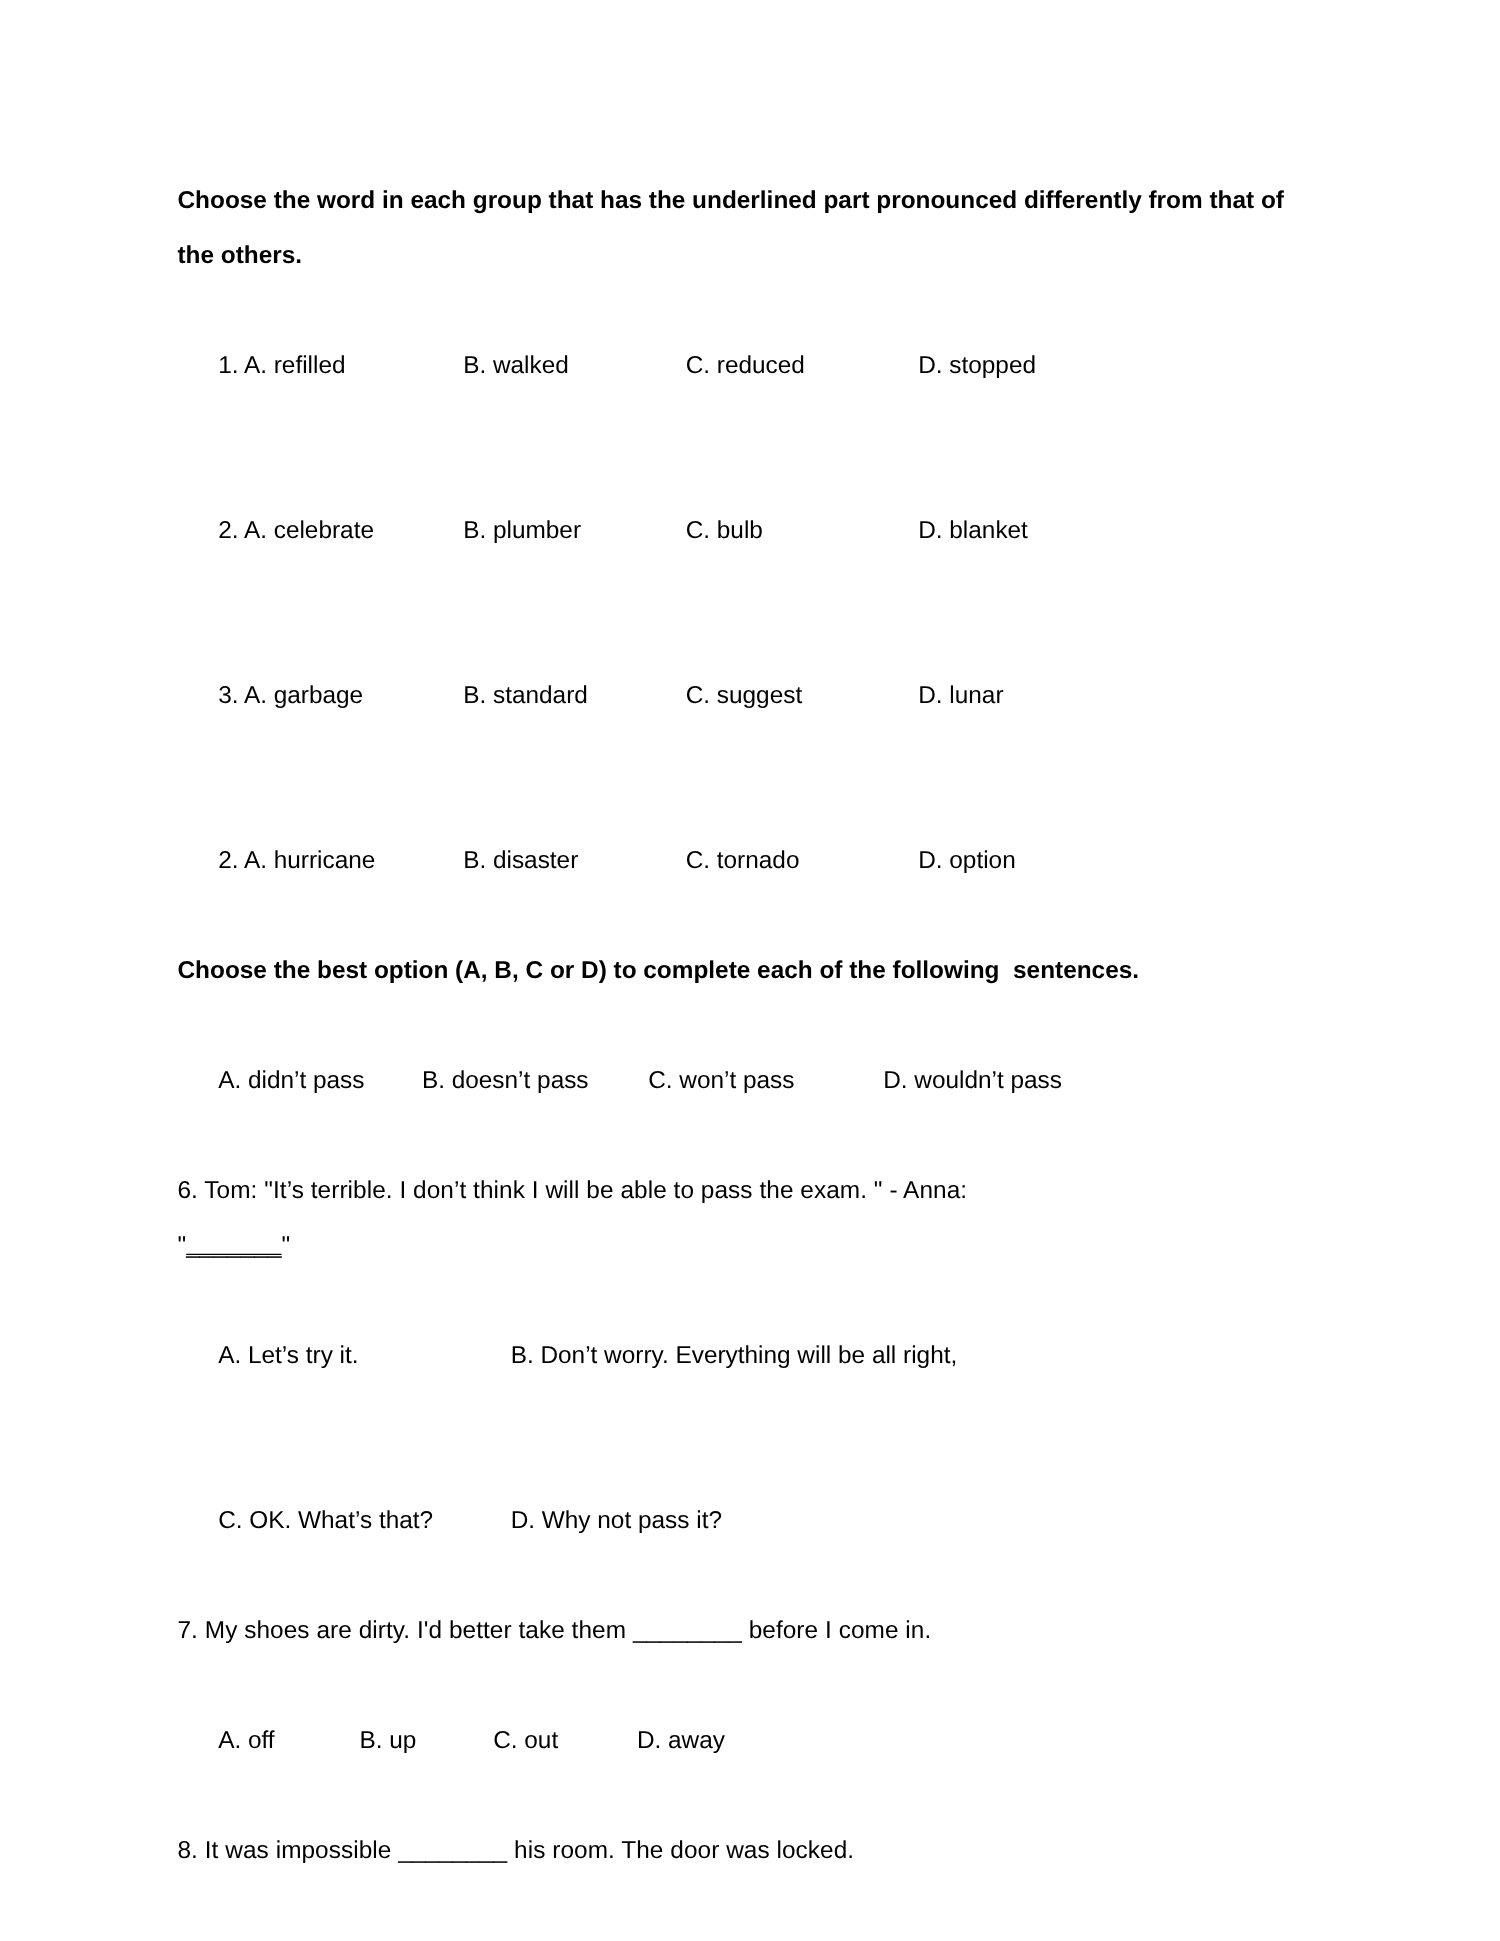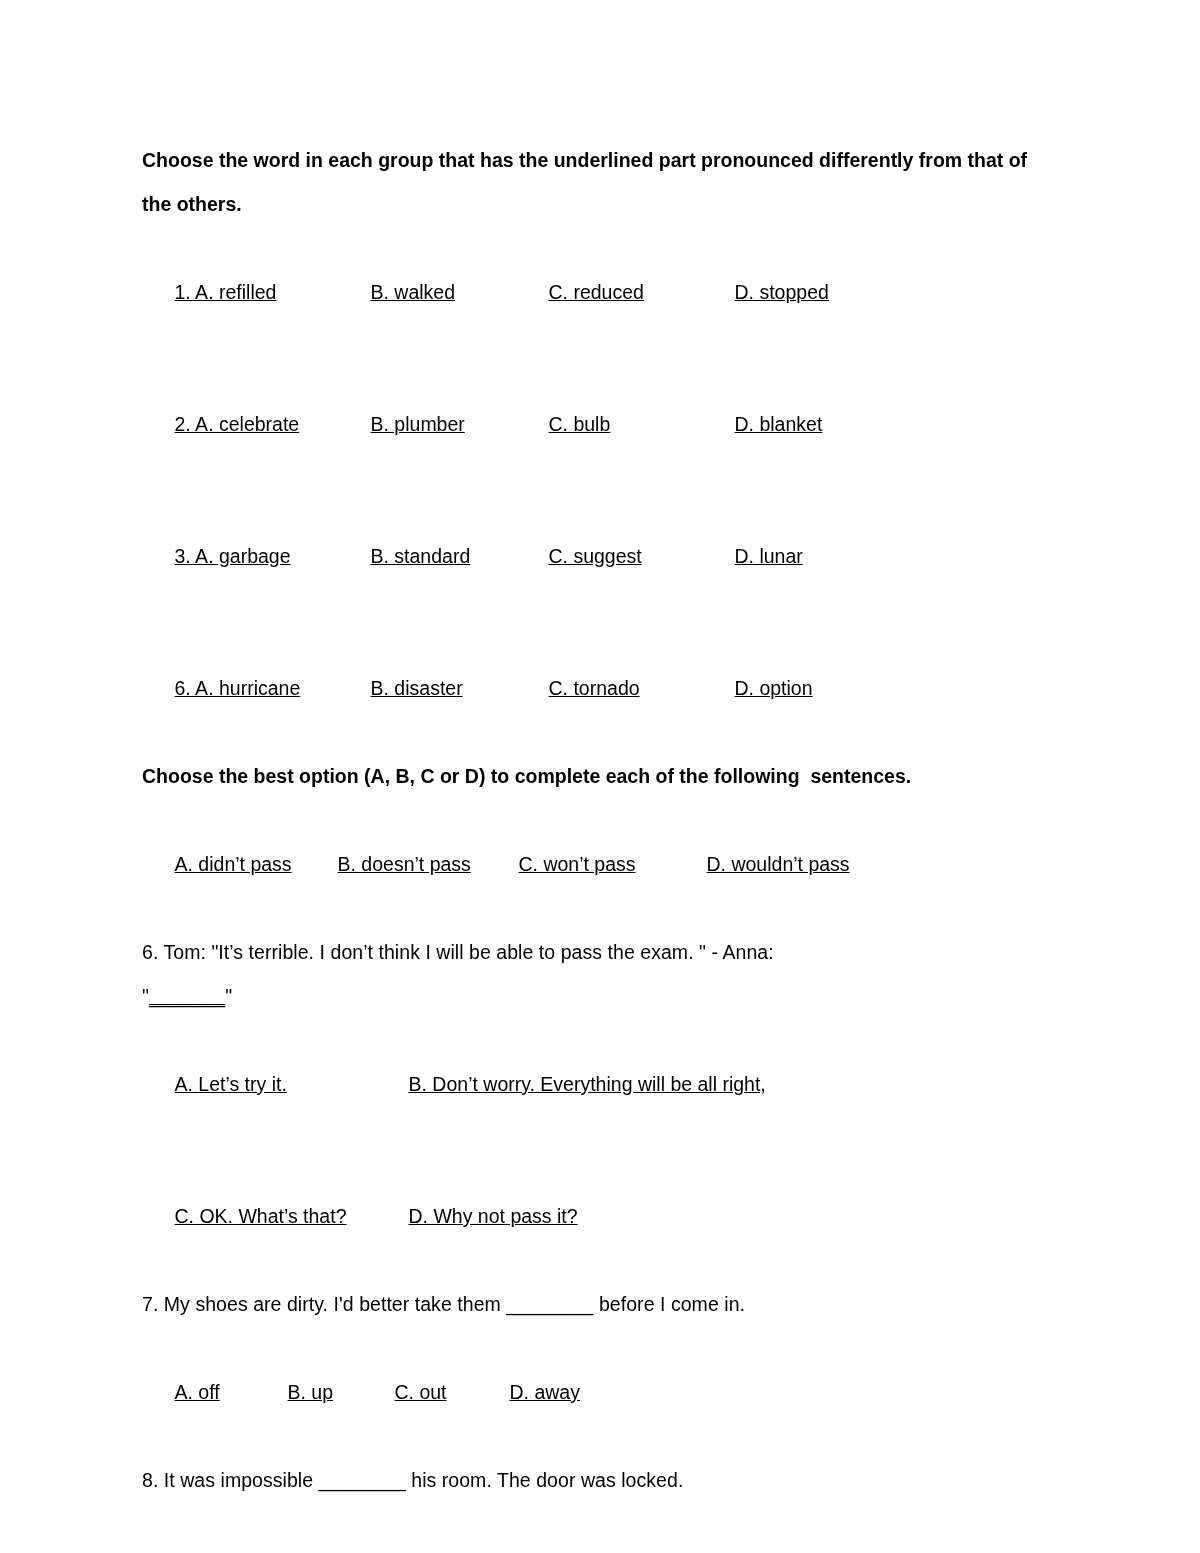--- a/index.html
+++ b/index.html
@@ -44,21 +44,20 @@
   }
   .opts {
     display: block;
     font-size: 19.5px;
     line-height: 44px;
     white-space: pre;
   }
   .opt {
     display: inline-block;
     vertical-align: top;
-    text-decoration: underline;
   }
   
   .cols-wide .opt:nth-child(1) { width: 196px; }
   .cols-wide .opt:nth-child(2) { width: 178px; }
   .cols-wide .opt:nth-child(3) { width: 186px; }
 
   .cols-q5 .opt:nth-child(1) { width: 163px; }
   .cols-q5 .opt:nth-child(2) { width: 181px; }
   .cols-q5 .opt:nth-child(3) { width: 188px; }
 
@@ -90,21 +89,21 @@
     <div class="opts cols-wide">
       <span class="opt">2. A. celebrate</span><span class="opt">B. plumber</span><span class="opt">C. bulb</span><span class="opt">D. blanket</span>
     </div>
 
 
     <div class="opts cols-wide">
       <span class="opt">3. A. garbage</span><span class="opt">B. standard</span><span class="opt">C. suggest</span><span class="opt">D. lunar</span>
     </div>
 
     <div class="opts cols-wide">
-      <span class="opt">6. A. hurricane</span><span class="opt">B. disaster</span><span class="opt">C. tornado</span><span class="opt">D. option</span>
+      <span class="opt">2. A. hurricane</span><span class="opt">B. disaster</span><span class="opt">C. tornado</span><span class="opt">D. option</span>
     </div>
 
     <div class="heading">Choose the best option (A, B, C or D) to complete each of the following  sentences.</div>
 
     <div class="opts cols-q5">
       <span class="opt">A. didn’t pass</span><span class="opt">B. doesn’t pass</span><span class="opt">C. won’t pass</span><span class="opt">D. wouldn’t pass</span>
     </div>
 
     <div class="line">6. Tom: "It’s terrible. I don’t think I will be able to pass the exam. " - Anna:</div>
     <div class="line"><span>"</span><span class="blank">_______</span><span>"</span></div>

